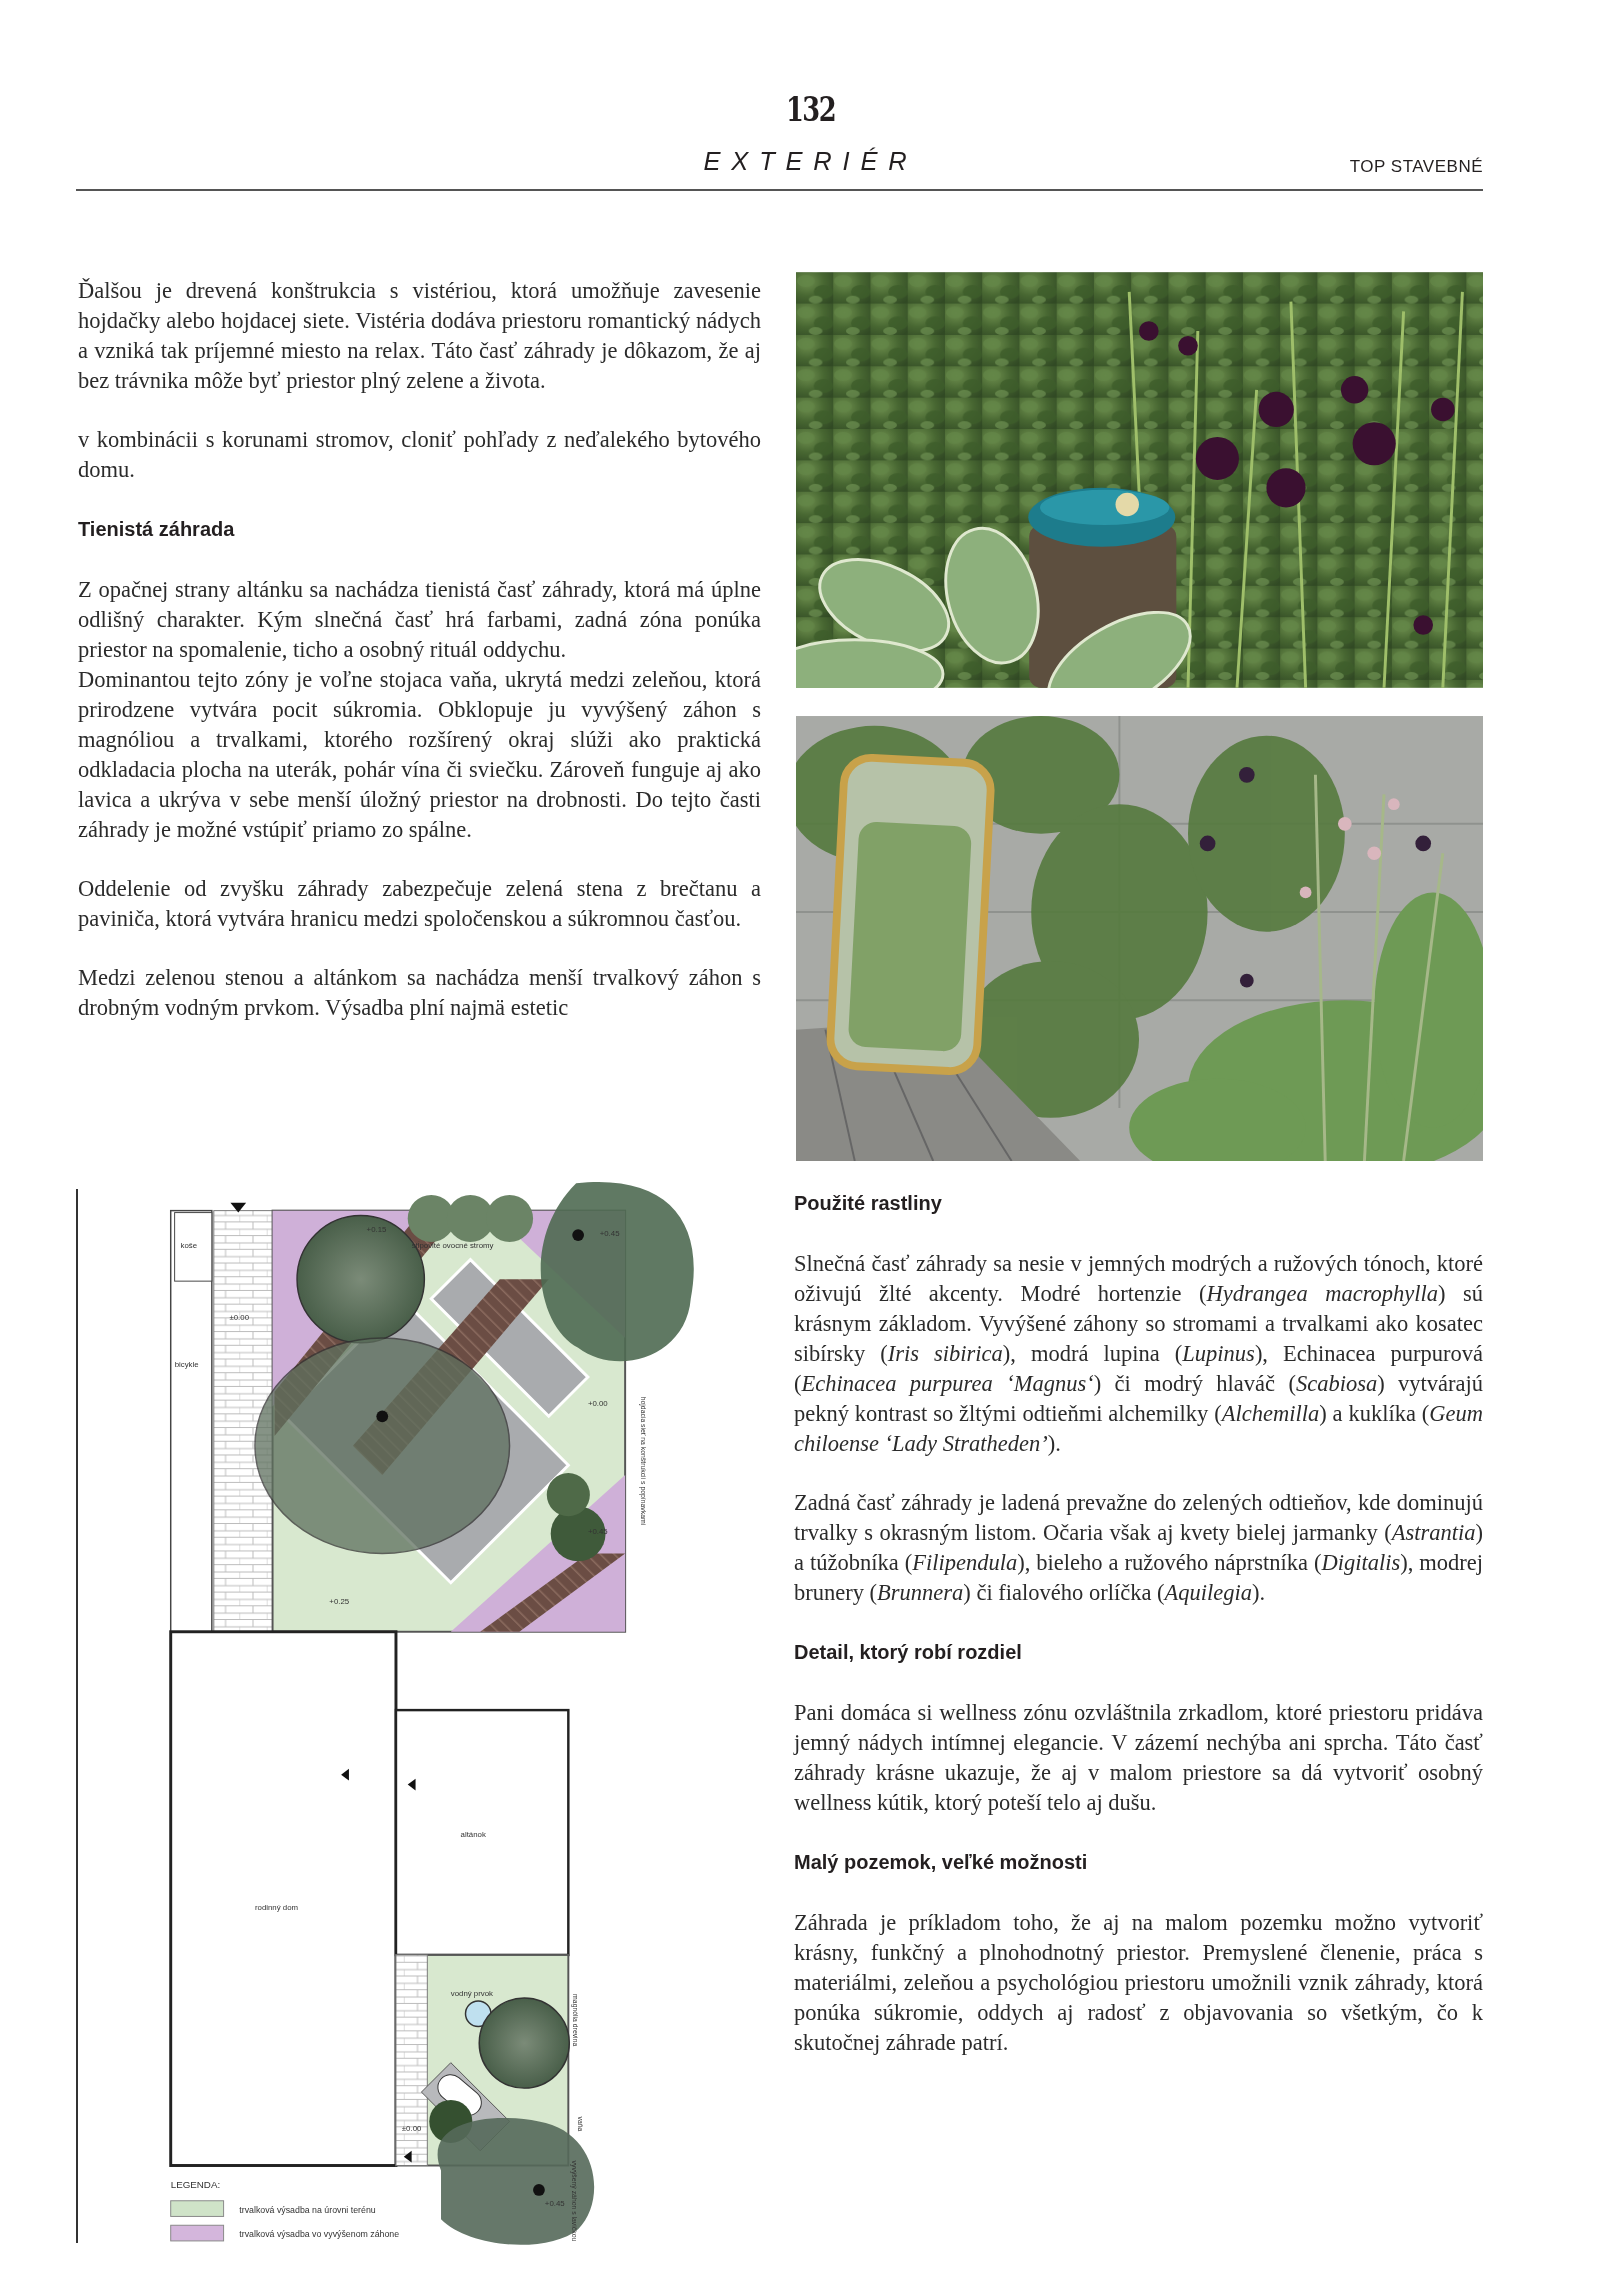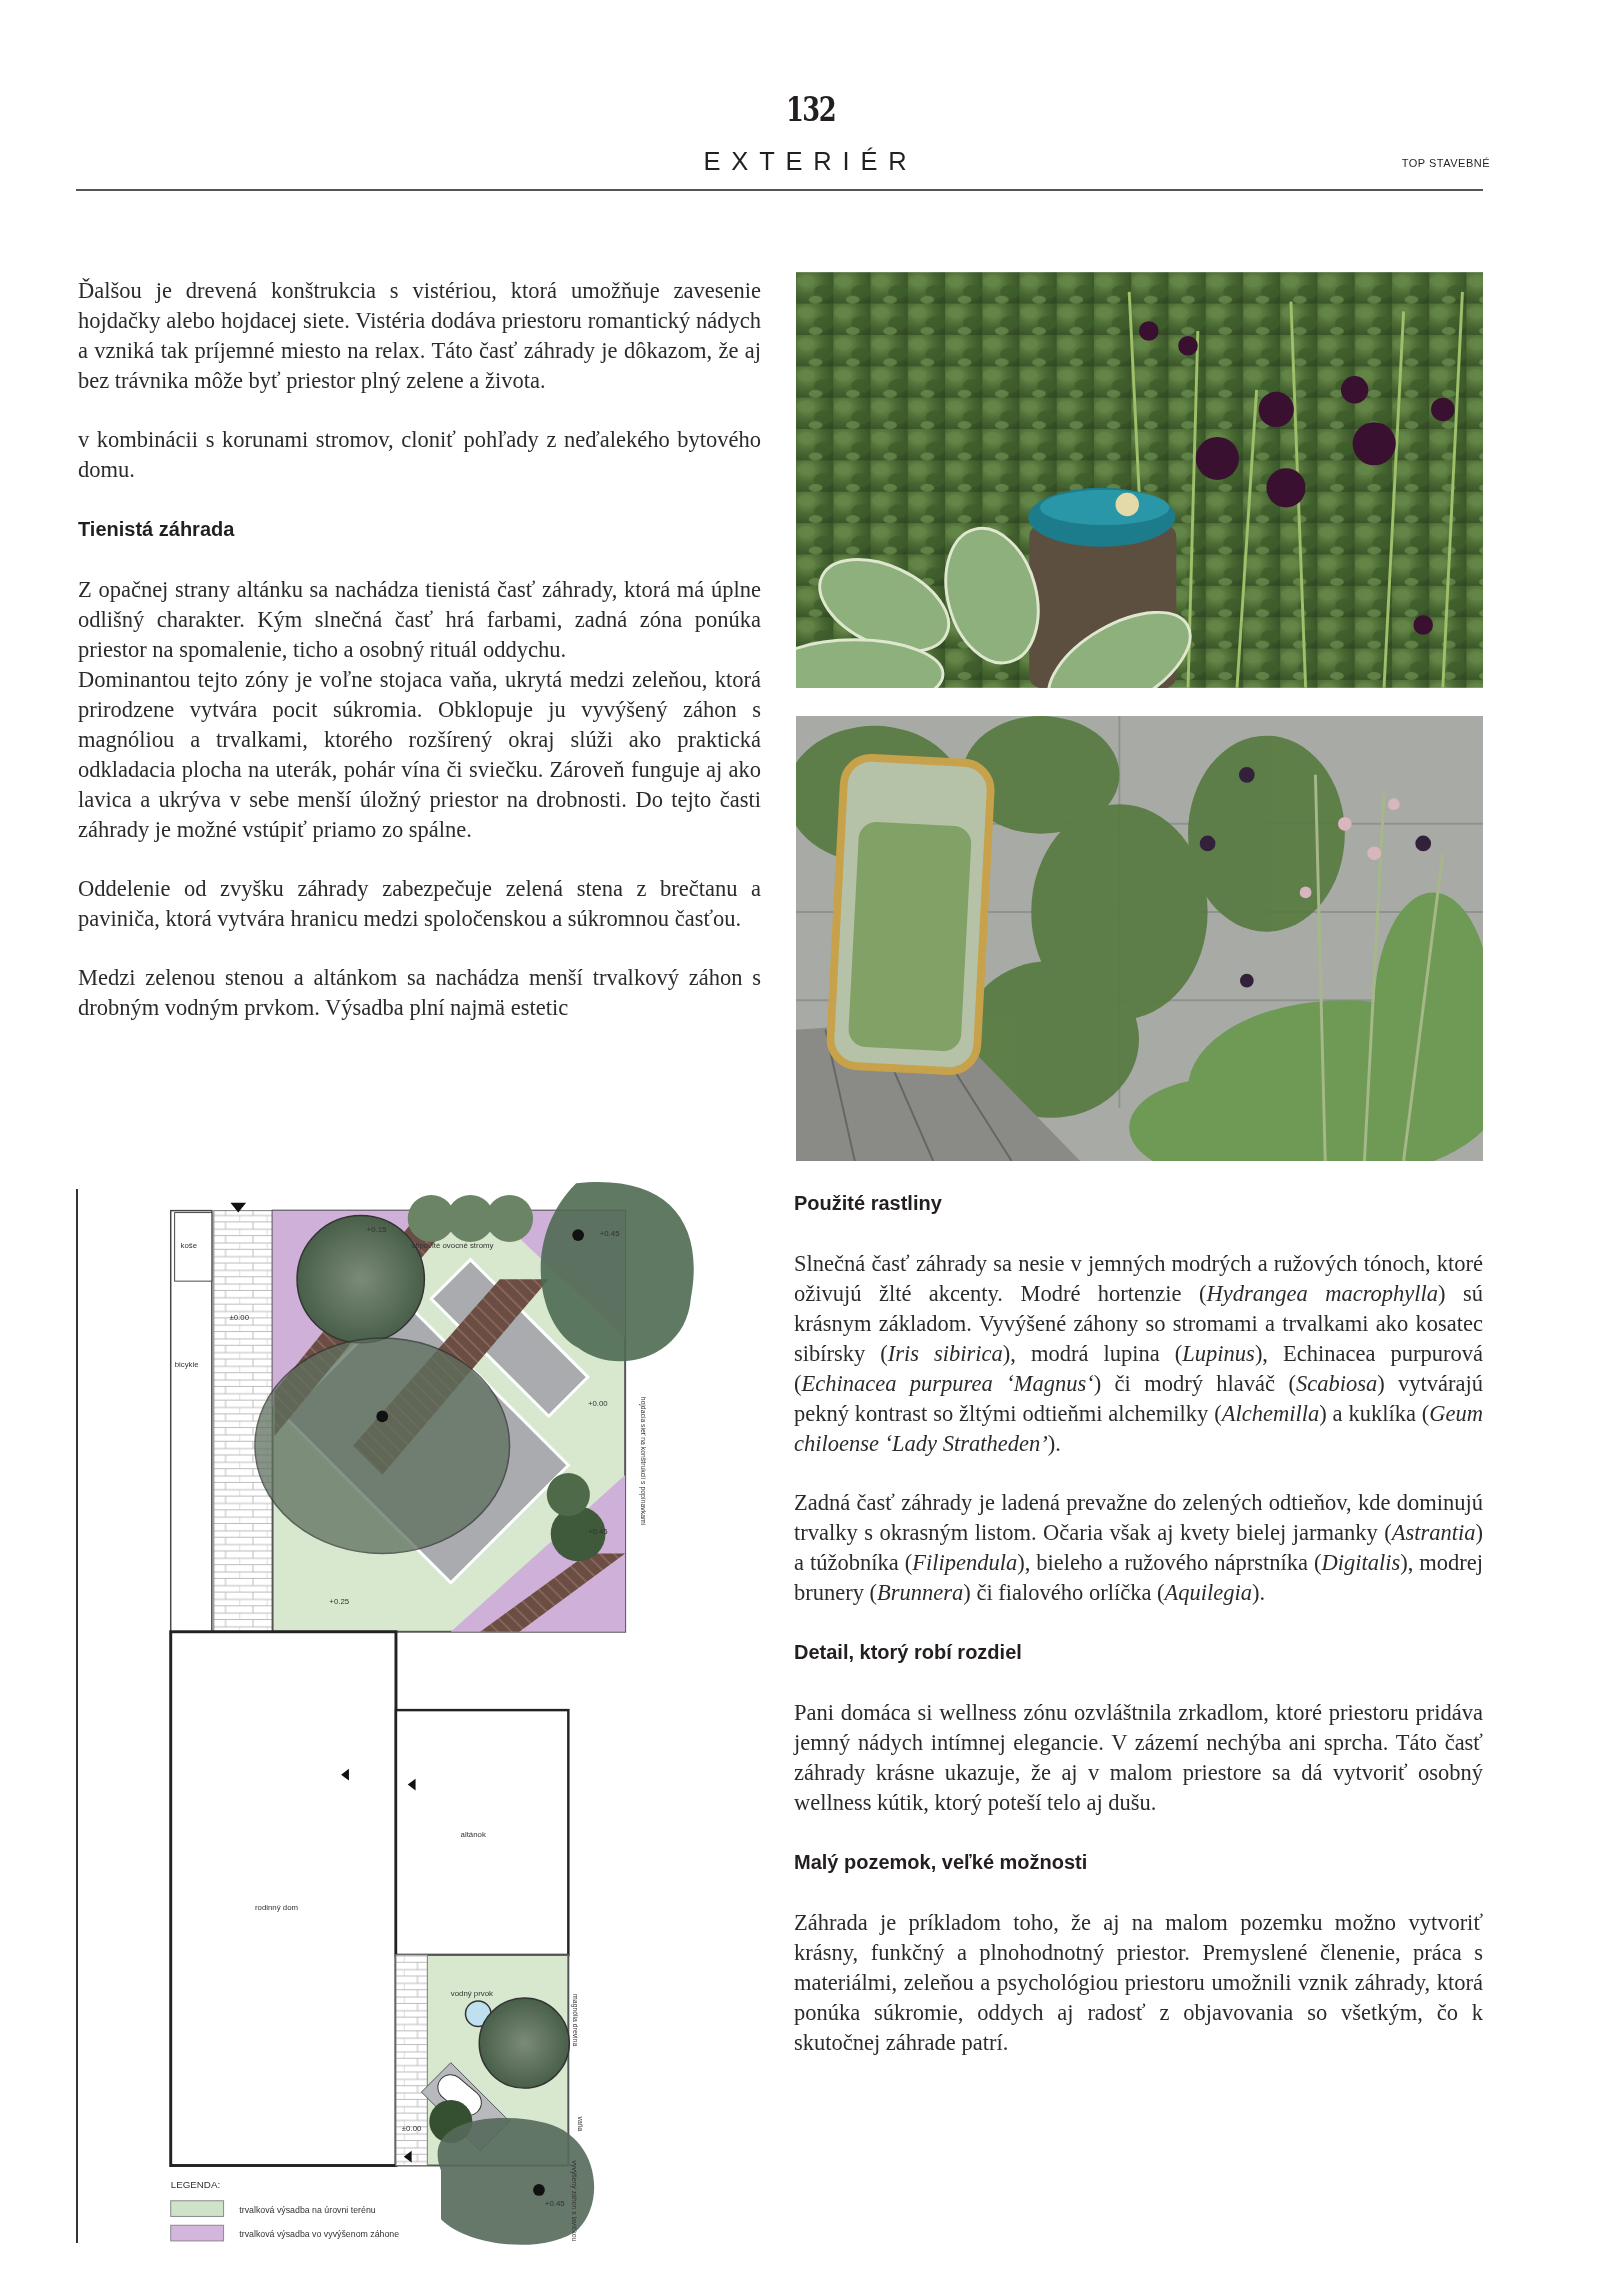--- a/index.html
+++ b/index.html
@@ -1,23 +1,23 @@
 <!DOCTYPE html>
 <html><head>
 <meta charset="utf-8">
 <style>
   html, body { margin: 0; padding: 0; background: #ffffff; }
   body { width: 1621px; height: 2293px; position: relative; overflow: hidden; color: #231f20; }
 
   #page-number { position: absolute; left: 0; width: 1621px; top: 90px; text-align: center;
     font-family: "DejaVu Serif", serif; font-weight: bold; font-size: 33px; letter-spacing: -2px; transform: scaleX(0.78); }
   #section-title { position: absolute; left: 0; width: 1621px; top: 147px; text-align: center;
-    font-family: "Liberation Sans", sans-serif; font-size: 25.5px; letter-spacing: 10.8px; color: #231f20; }
-  #magazine-name { position: absolute; right: 131px; top: 157px; font-family: "Liberation Sans", sans-serif;
-    font-size: 11px; letter-spacing: 0.5px; color: #231f20; }
+    font-family: "Liberation Sans", sans-serif; font-size: 25.5px; letter-spacing: 10.8px; color: #231f20; font-style: italic; }
+  #magazine-name { position: absolute; right: 138px; top: 157px; font-family: "Liberation Sans", sans-serif;
+    font-size: 17px; letter-spacing: 0.5px; color: #231f20; }
   #header-rule { position: absolute; left: 76px; width: 1407px; top: 189px; height: 2px; background: #555; }
 
   .col { position: absolute; font-family: "Liberation Serif", serif; font-size: 22.5px; line-height: 30px;
     text-align: justify; hyphens: manual; color: #2b2b2b; }
   .col p { margin: 0 0 29px 0; }
   .col p.tight { margin-bottom: 0; font-family: Liberation Serif, serif; }
   .col h3 { font-family: "Liberation Sans", sans-serif; font-weight: bold; font-size: 20px; margin: 0 0 31px 0; color: #231f20; }
   .col em { font-style: italic; }
 
   #left-col { left: 78px; top: 276px; width: 683px; }

